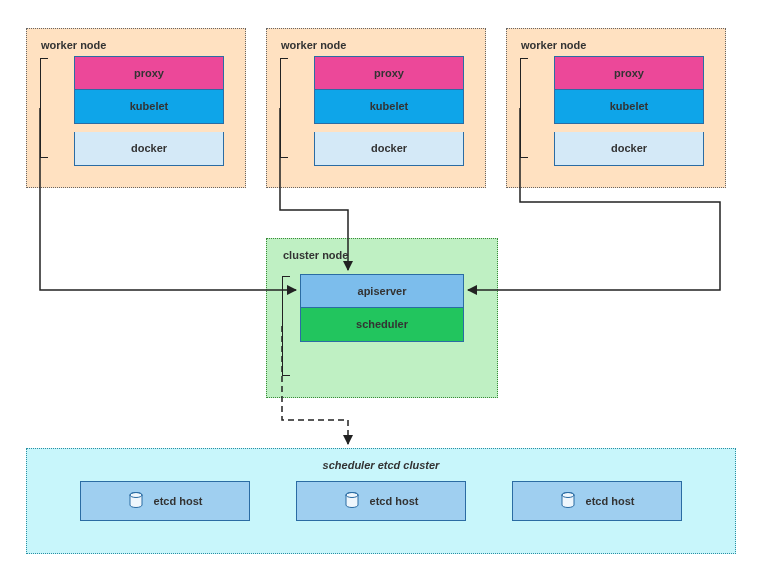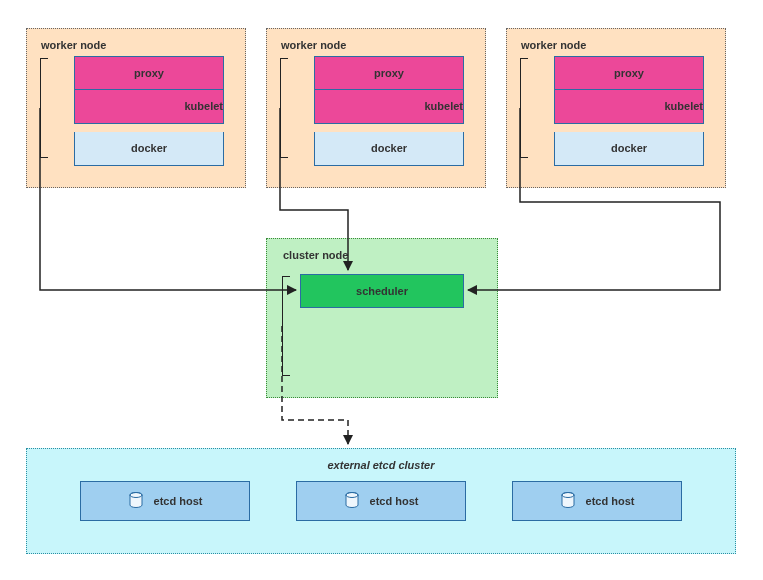--- a/index.html
+++ b/index.html
@@ -42,21 +42,21 @@
     height: 34px;
     border: 1px solid #2b6ca3;
     text-align: center;
     line-height: 32px;
     font-weight: bold;
     font-size: 11px;
     color: #333;
   }
   .comp + .comp { border-top: none; }
   .proxy { background: #ec4899; }
-  .kubelet { background: #ec4899; text-align: right; }
+  .kubelet { background: #0ea5e9; }
   .docker { background: #d4e9f7; margin-top: 8px; }
 
   .master-node {
     position: absolute;
     left: 266px;
     top: 238px;
     width: 232px;
     height: 160px;
     background: #bff0c3;
     border: 1.5px dotted #3a8a3a;
@@ -162,25 +162,26 @@
     <div class="comp proxy">proxy</div>
     <div class="comp kubelet">kubelet</div>
     <div class="comp docker">docker</div>
   </div>
 
   <div class="master-node">
     <div class="node-title">cluster node</div>
   </div>
   <div class="bracket" style="left:282px; top:276px; height:100px;"></div>
   <div class="master-stack">
+    <div class="comp apiserver">apiserver</div>
     <div class="comp scheduler">scheduler</div>
   </div>
 
   <div class="etcd-cluster">
-    <div class="etcd-title">external etcd cluster</div>
+    <div class="etcd-title">scheduler etcd cluster</div>
     <div class="etcd-row">
       <div class="etcd-host">
         <svg class="db-icon" viewBox="0 0 16 18">
             <ellipse cx="8" cy="3" rx="6" ry="2.5" fill="#eef6fc" stroke="#2b6ca3" stroke-width="1"></ellipse>
             <path d="M2 3 v10 a6 2.5 0 0 0 12 0 V3" fill="#eef6fc" stroke="#2b6ca3" stroke-width="1"></path>
             <ellipse cx="8" cy="3" rx="6" ry="2.5" fill="none" stroke="#2b6ca3" stroke-width="1"></ellipse>
           </svg>
         <span>etcd host</span>
       </div>
       <div class="etcd-host">

